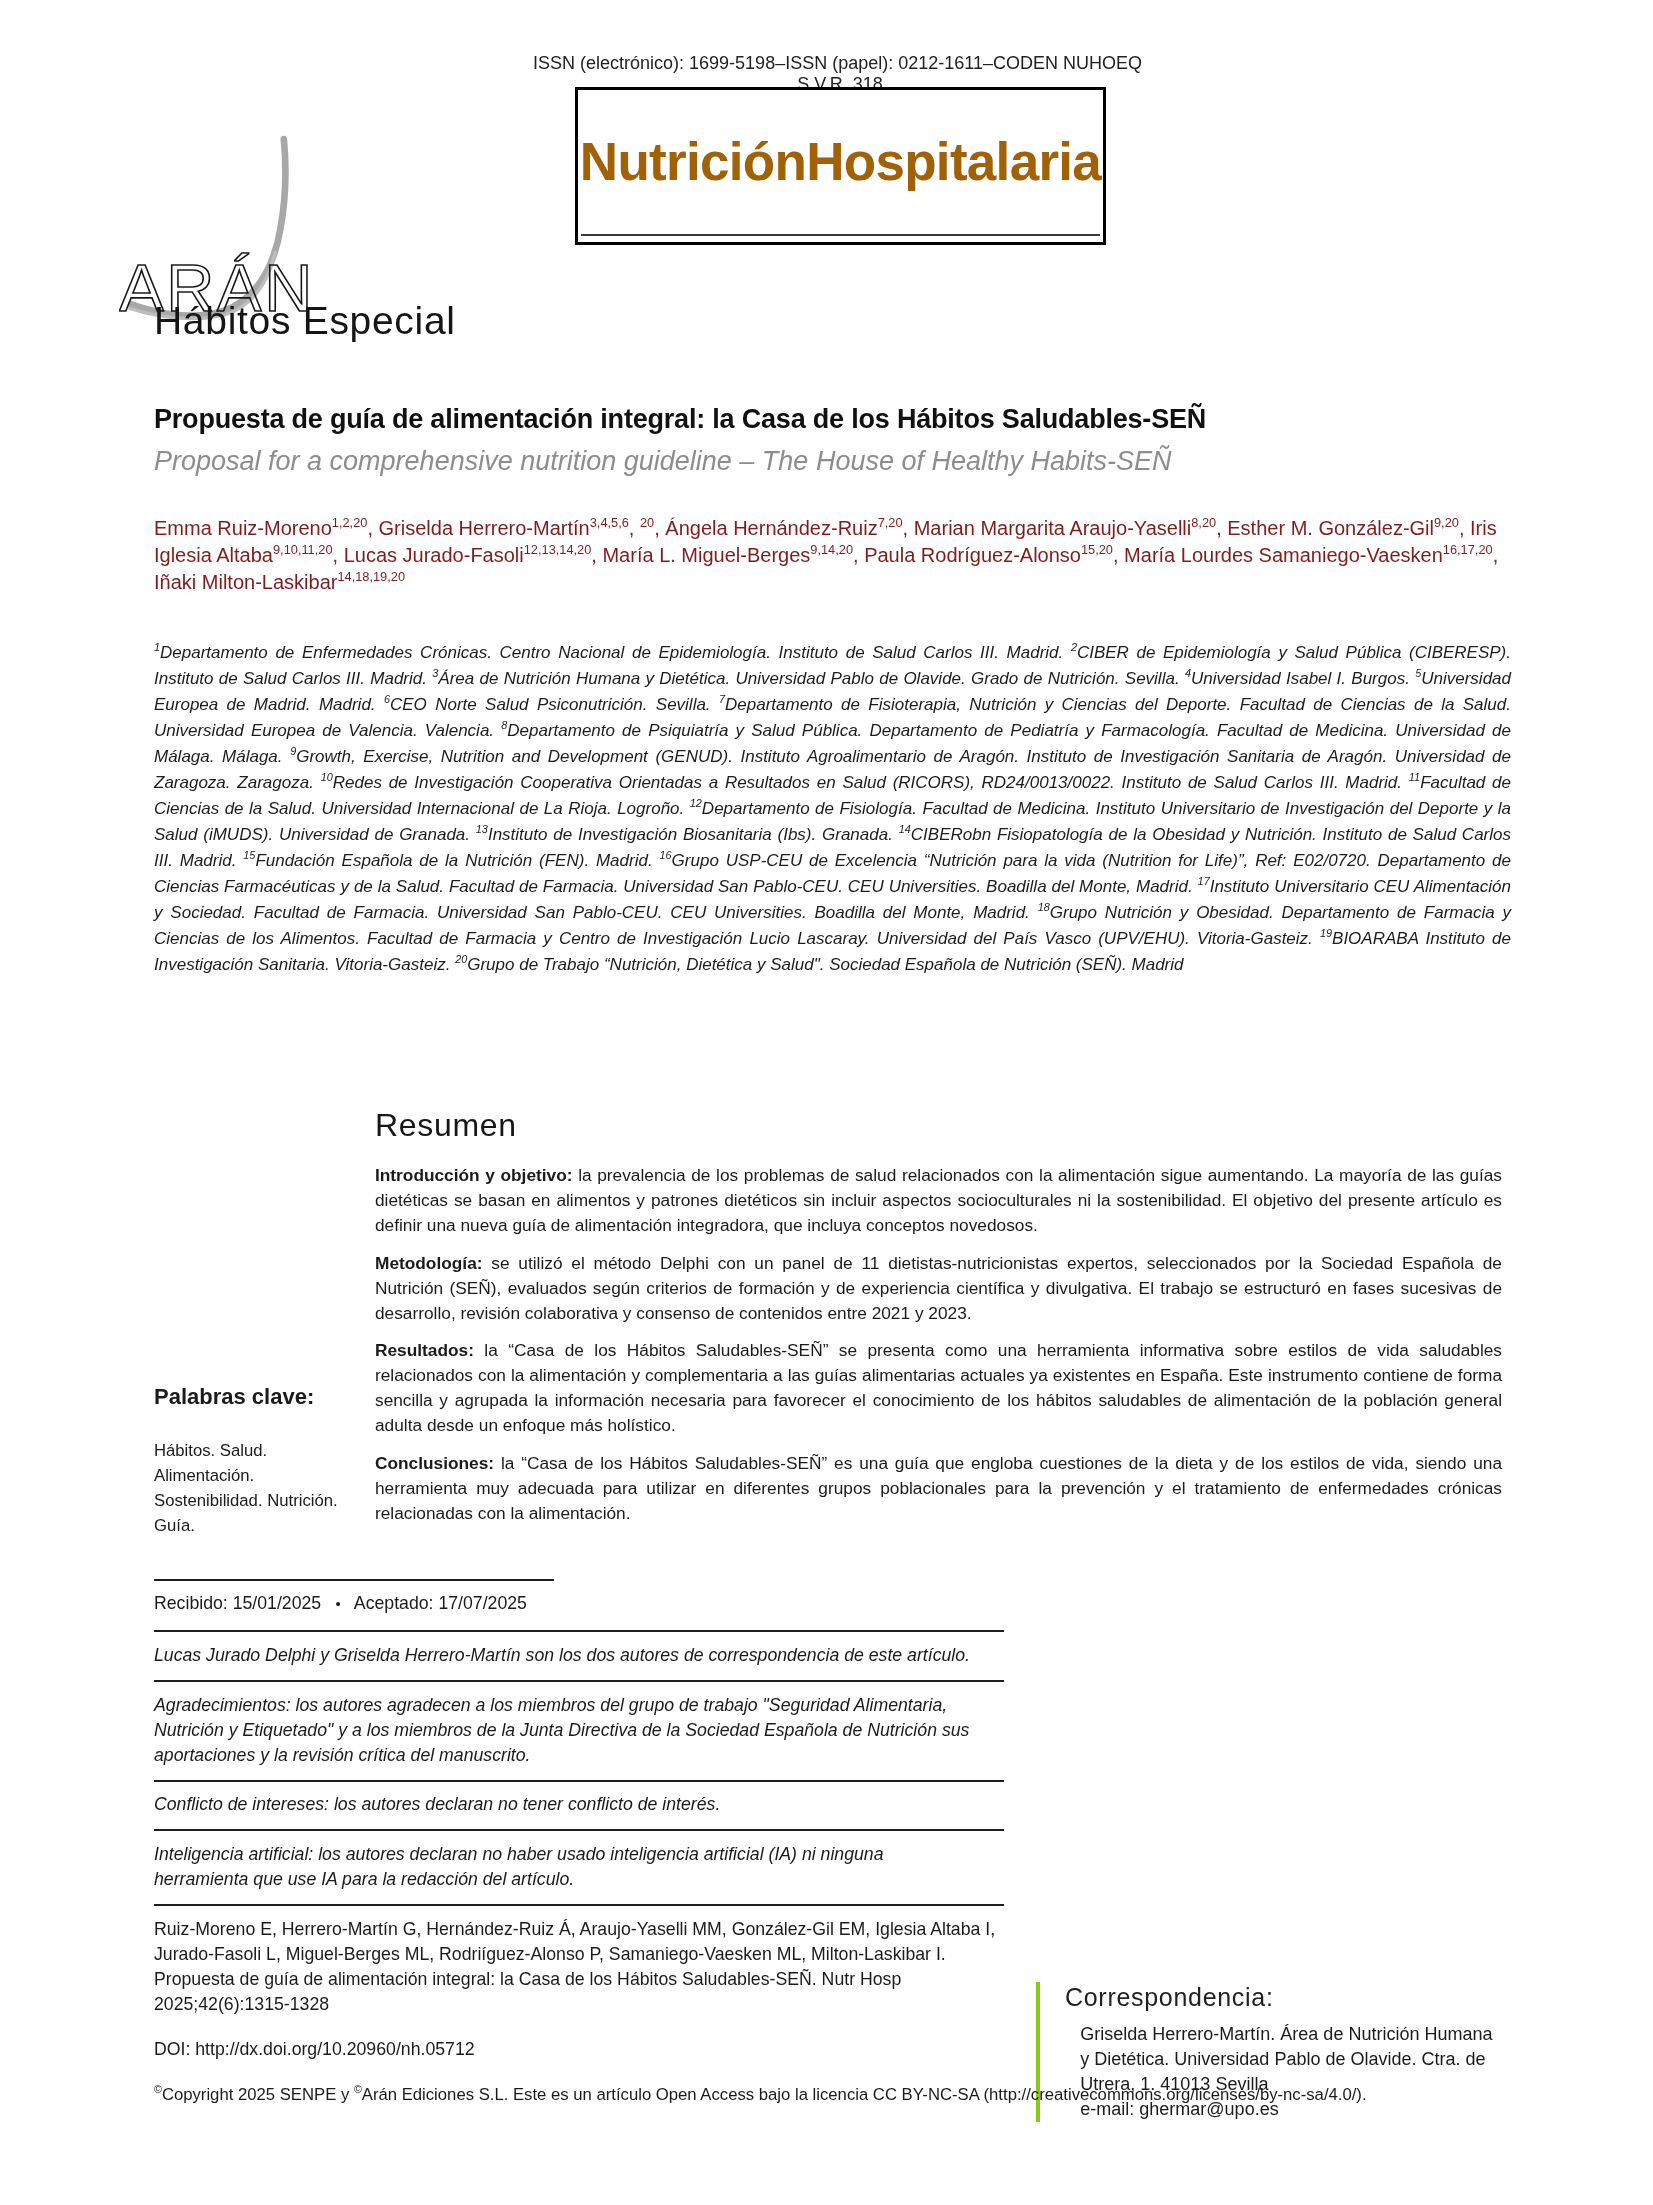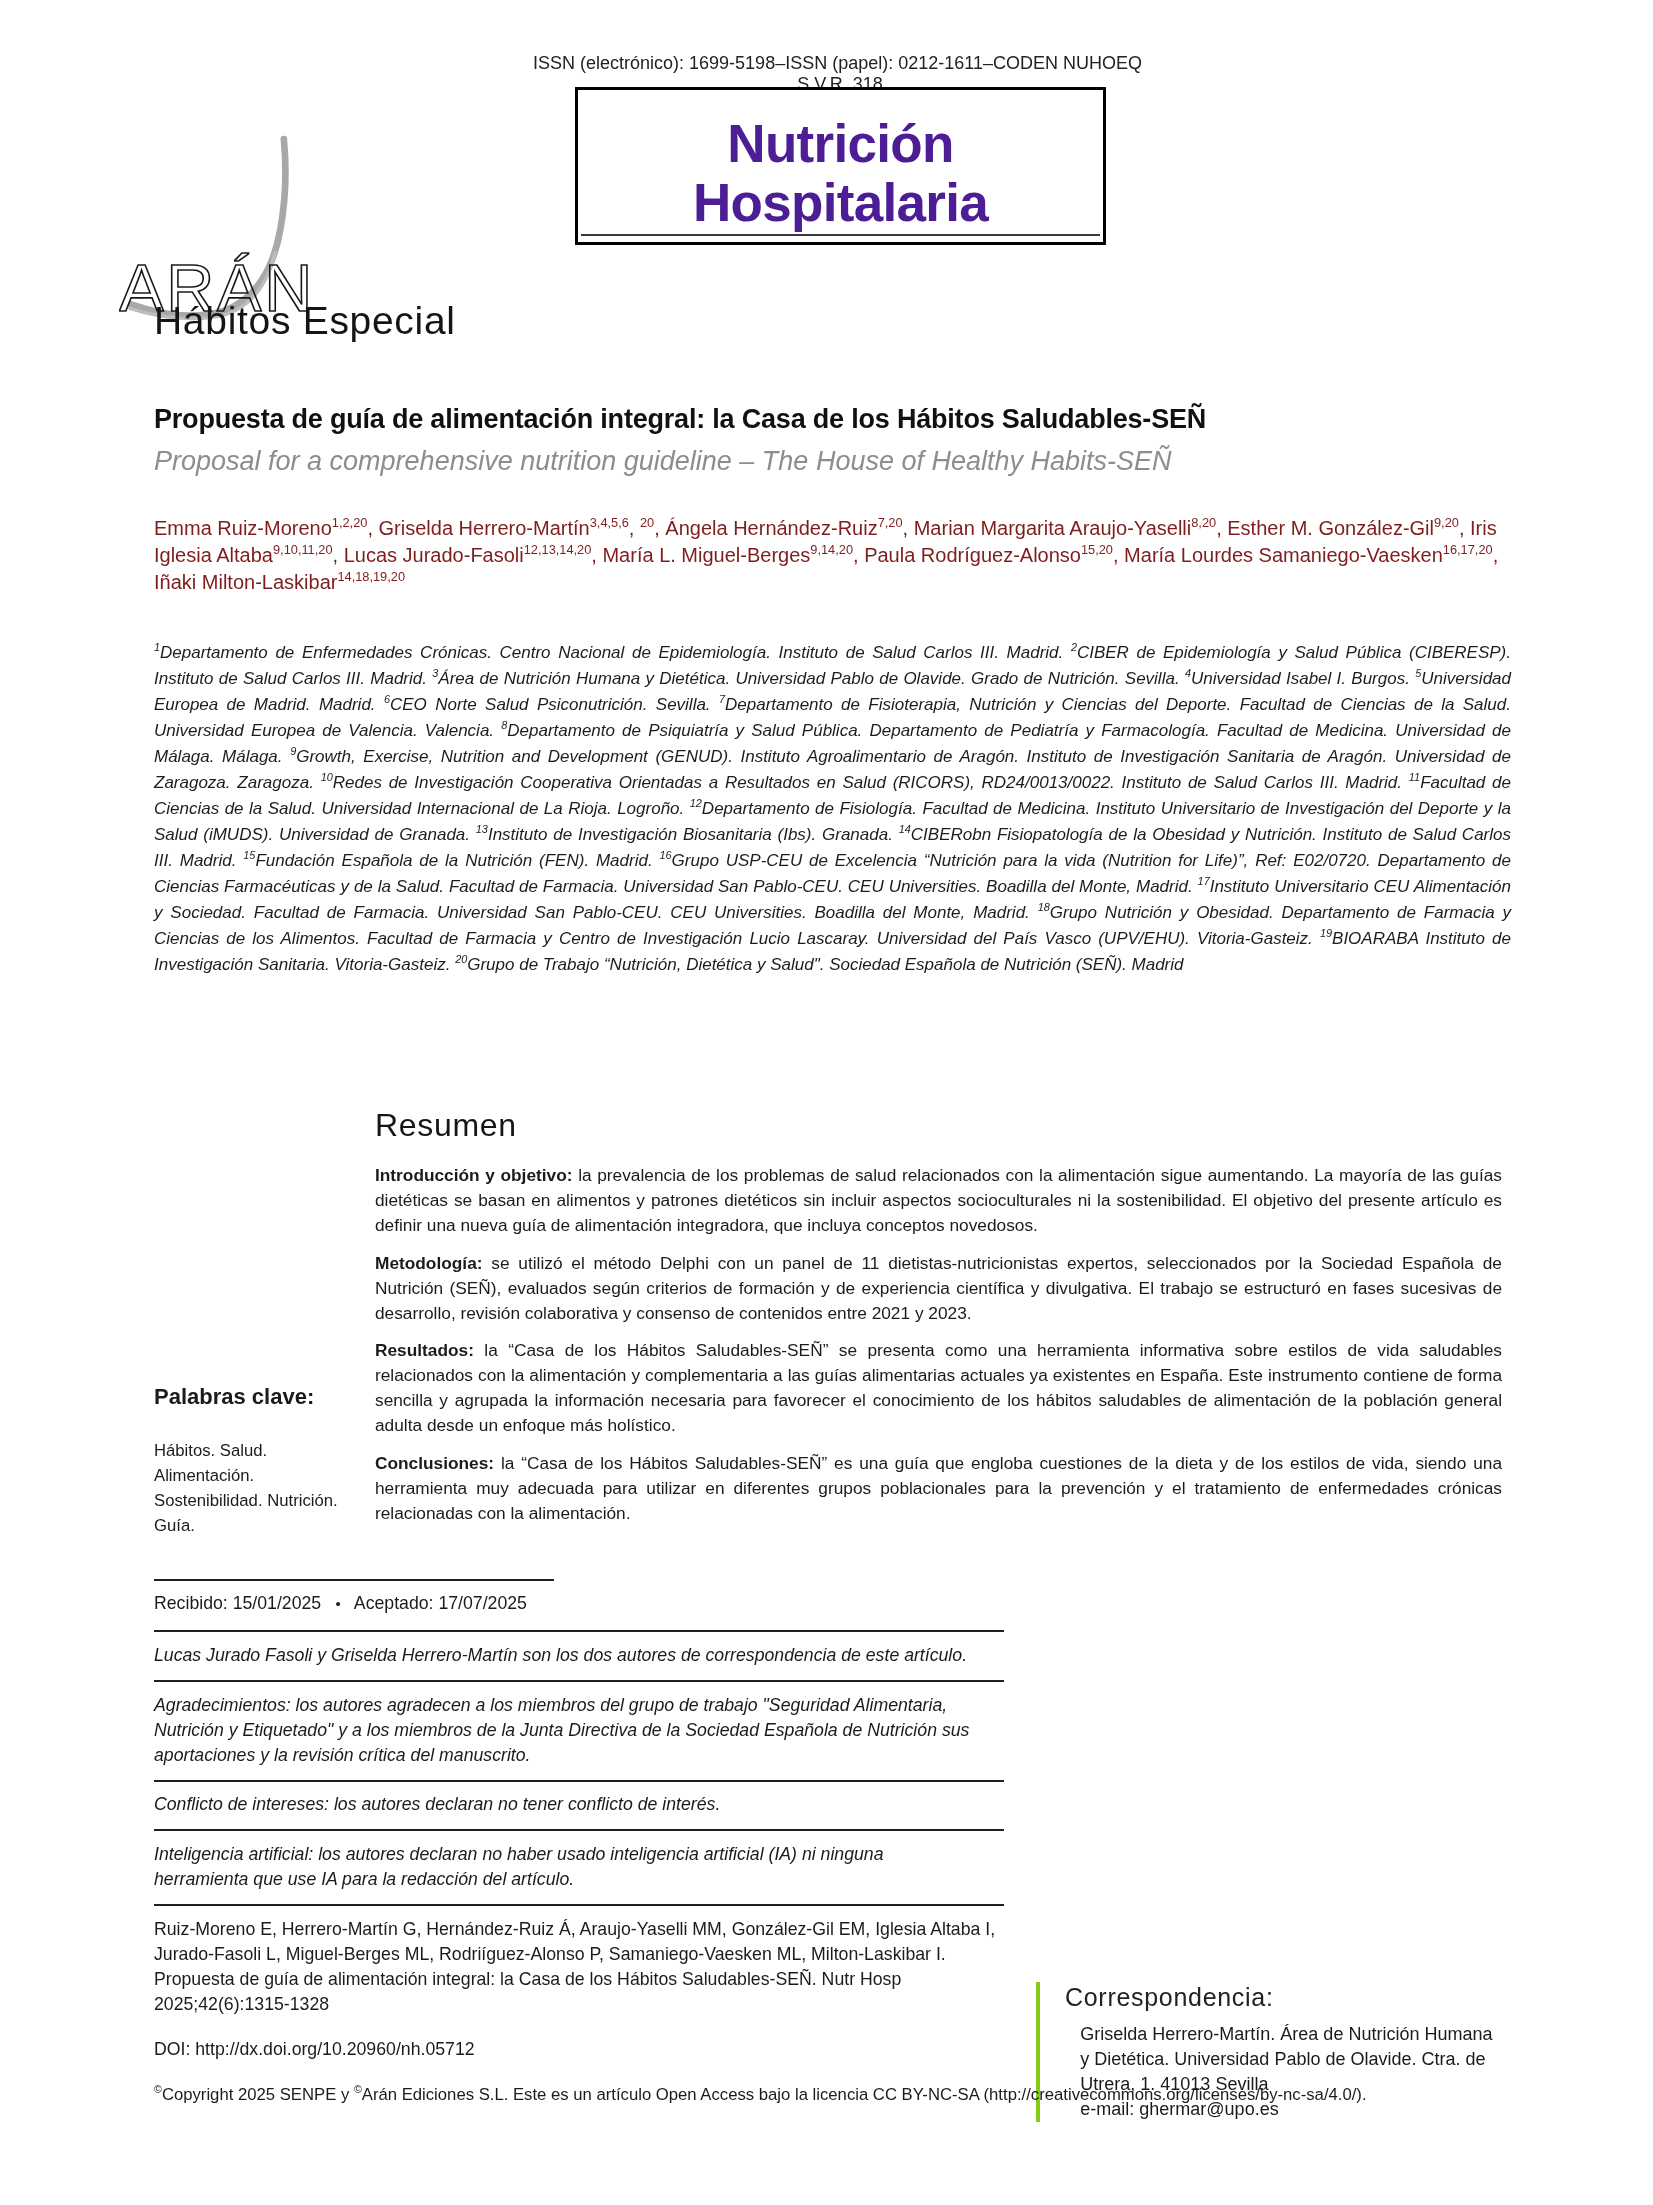--- a/index.html
+++ b/index.html
@@ -4,23 +4,23 @@
 <style>
   html,body{margin:0;padding:0;background:#ffffff;}
   .page{position:relative;width:1654px;height:2205px;background:#ffffff;
         font-family:"Liberation Sans", sans-serif;color:#1c1c1c;overflow:hidden;}
 
   .issn{position:absolute;top:53px;left:513px;width:654px;text-align:center;
         font-size:18px;letter-spacing:0;color:#222;}
 
   .masthead{position:absolute;left:575px;top:87px;width:525px;height:152px;
             border:3.3px solid #000;background:#fff;}
-  .masthead-text{position:absolute;inset:0 0 9.3px 0;display:flex;flex-direction:column;
-            align-items:center;justify-content:flex-end;font-weight:700;font-size:53px;
-            line-height:1.12;letter-spacing:-0.7px;color:#4c1d95;}
+  .masthead-text{position:absolute;inset:0 0 9.3px 0;display:flex;flex-direction:row;
+            align-items:center;justify-content:center;font-weight:700;font-size:53px;
+            line-height:1.12;letter-spacing:-0.7px;color:#a16207;}
   .masthead-rule{position:absolute;left:2.7px;right:2.7px;bottom:6px;border-top:2.7px solid #3a3a3a;}
 
   .aran{position:absolute;left:119px;top:119px;width:227px;height:210px;}
 
   .section-heading{position:absolute;left:154px;top:299px;font-size:39px;font-weight:400;
             letter-spacing:0.7px;color:#151515;}
 
   .title-es{position:absolute;left:154px;top:404px;width:1357px;font-size:27px;
             font-weight:700;letter-spacing:-0.2px;color:#111;}
   .title-en{position:absolute;left:154px;top:446px;width:1357px;font-size:27px;
@@ -112,21 +112,21 @@
   <div class="notes">
     <div class="rule rule-short"></div>
     <div class="dates-line">
       <span>Recibido:</span>
       <span>15/01/2025</span>
       <span class="bullet">•</span>
       <span>Aceptado:</span>
       <span>17/07/2025</span>
     </div>
     <div class="rule"></div>
-    <div class="note">Lucas Jurado Fasoli y Griselda Herrero-Martín son los dos autores de correspondencia de este artículo.</div>
+    <div class="note">Lucas Jurado Delphi y Griselda Herrero-Martín son los dos autores de correspondencia de este artículo.</div>
     <div class="rule"></div>
     <div class="note">Agradecimientos: los autores agradecen a los miembros del grupo de trabajo "Seguridad Alimentaria,<br>Nutrición y Etiquetado" y a los miembros de la Junta Directiva de la Sociedad Española de Nutrición sus<br>aportaciones y la revisión crítica del manuscrito.</div>
     <div class="rule"></div>
     <div class="note">Conflicto de intereses: los autores declaran no tener conflicto de interés.</div>
     <div class="rule"></div>
     <div class="note">Inteligencia artificial: los autores declaran no haber usado inteligencia artificial (IA) ni ninguna<br>herramienta que use IA para la redacción del artículo.</div>
     <div class="rule"></div>
     <div class="citation">Ruiz-Moreno E, Herrero-Martín G, Hernández-Ruiz Á, Araujo-Yaselli MM, González-Gil EM, Iglesia Altaba I,<br>Jurado-Fasoli L, Miguel-Berges ML, Rodriíguez-Alonso P, Samaniego-Vaesken ML, Milton-Laskibar I.<br>Propuesta de guía de alimentación integral: la Casa de los Hábitos Saludables-SEÑ. Nutr Hosp<br>2025;42(6):1315-1328</div>
     <div class="doi">DOI: http://dx.doi.org/10.20960/nh.05712</div>
   </div>

